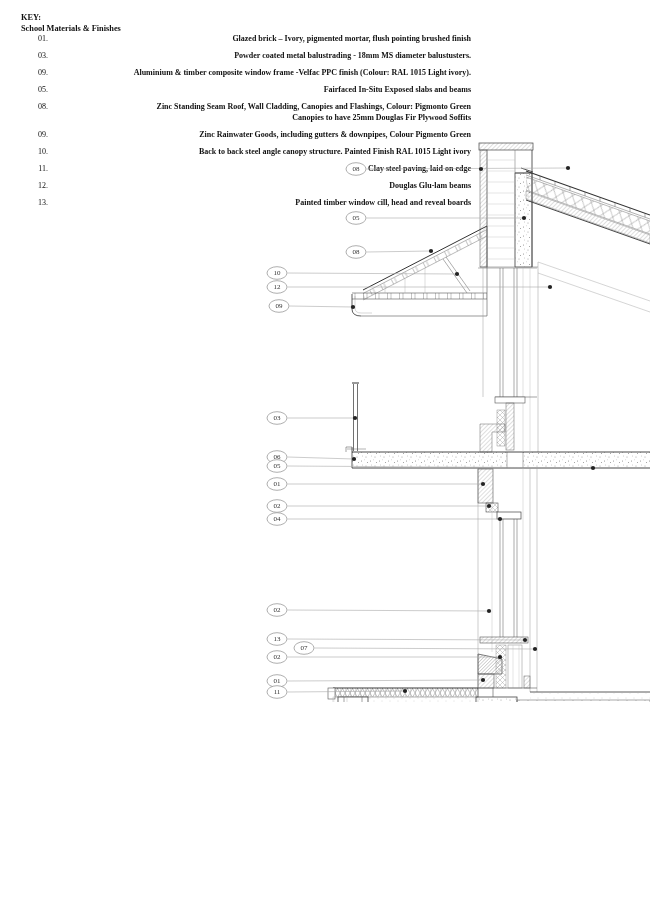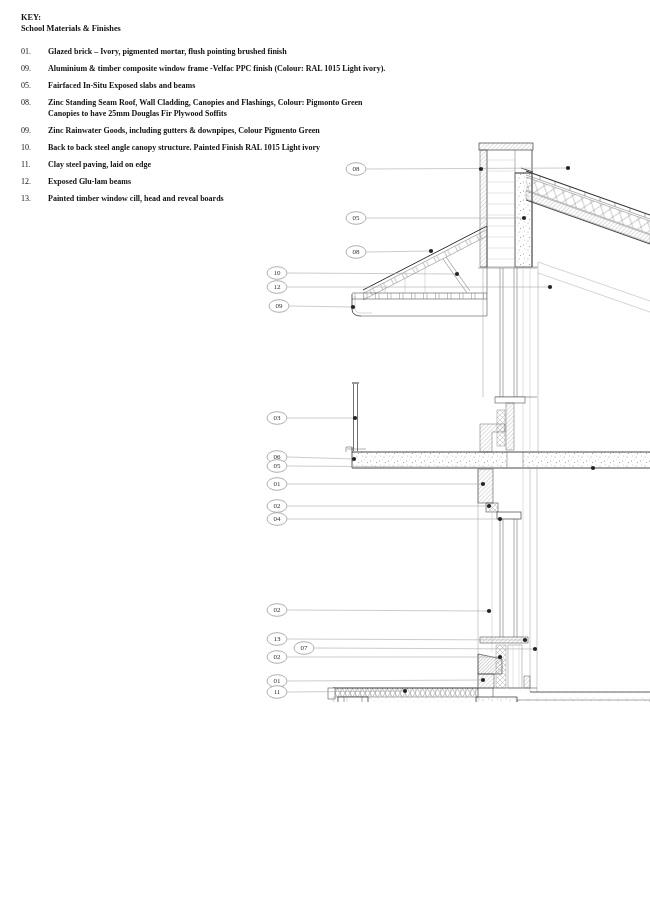--- a/index.html
+++ b/index.html
@@ -1,41 +1,45 @@
 <!DOCTYPE html>
 <html><head>
 <meta charset="utf-8">
 <style>
   html,body{margin:0;padding:0;background:#fff;}
   .page{position:relative;width:650px;height:702px;background:#ffffff;overflow:hidden;
         font-family:"Liberation Serif", "DejaVu Serif", serif;color:#111;}
   .key{position:absolute;left:21px;top:13px;width:450px;font-size:8px;line-height:10.5px;}
   .key-title{font-weight:bold;font-size:8.3px;}
-  .key-sub{font-weight:bold;font-size:8.3px;margin-bottom:13px;}
-  .key-item{display:flex;margin-bottom:6.5px;}
+  .key-sub{font-weight:bold;font-size:8.3px;}
+  .key-item{display:flex;margin-bottom:6.5px;text-align:right;}
   .key-num{width:27px;flex:none;}
   .key-text{flex:1;font-weight:bold;}
   svg.drawing{position:absolute;left:0;top:0;}
   .co-label{font-family:"Liberation Serif","DejaVu Serif",serif;font-size:7px;fill:#333;}
 </style>
 </head>
 <body>
 
 <div class="page">
 
   <div class="key">
     <div class="key-title">KEY:</div>
     <div class="key-sub">School Materials &amp; Finishes</div>
     <div id="key-list">
     <div class="key-item">
       <span class="key-num">01.</span>
       <span class="key-text">Glazed brick – Ivory, pigmented mortar, flush pointing brushed finish</span>
     </div>
 
 
+    <div class="key-item">
+      <span class="key-num">03.</span>
+      <span class="key-text">Powder coated metal balustrading - 18mm MS diameter balustusters.</span>
+    </div>
 
     <div class="key-item">
       <span class="key-num">09.</span>
       <span class="key-text">Aluminium &amp; timber composite window frame -Velfac PPC finish (Colour: RAL 1015 Light ivory).</span>
     </div>
 
     <div class="key-item">
       <span class="key-num">05.</span>
       <span class="key-text">Fairfaced In-Situ Exposed slabs and beams</span>
     </div>
@@ -57,21 +61,21 @@
       <span class="key-text">Back to back steel angle canopy structure. Painted Finish RAL 1015 Light ivory</span>
     </div>
 
     <div class="key-item">
       <span class="key-num">11.</span>
       <span class="key-text">Clay steel paving, laid on edge</span>
     </div>
 
     <div class="key-item">
       <span class="key-num">12.</span>
-      <span class="key-text">Exposed Glu-lam beams</span>
+      <span class="key-text">Douglas Glu-lam beams</span>
     </div>
 
     <div class="key-item">
       <span class="key-num">13.</span>
       <span class="key-text">Painted timber window cill, head and reveal boards</span>
     </div>
   </div>
   </div>
 
   <svg class="drawing" width="650" height="918" viewBox="0 0 650 918">

